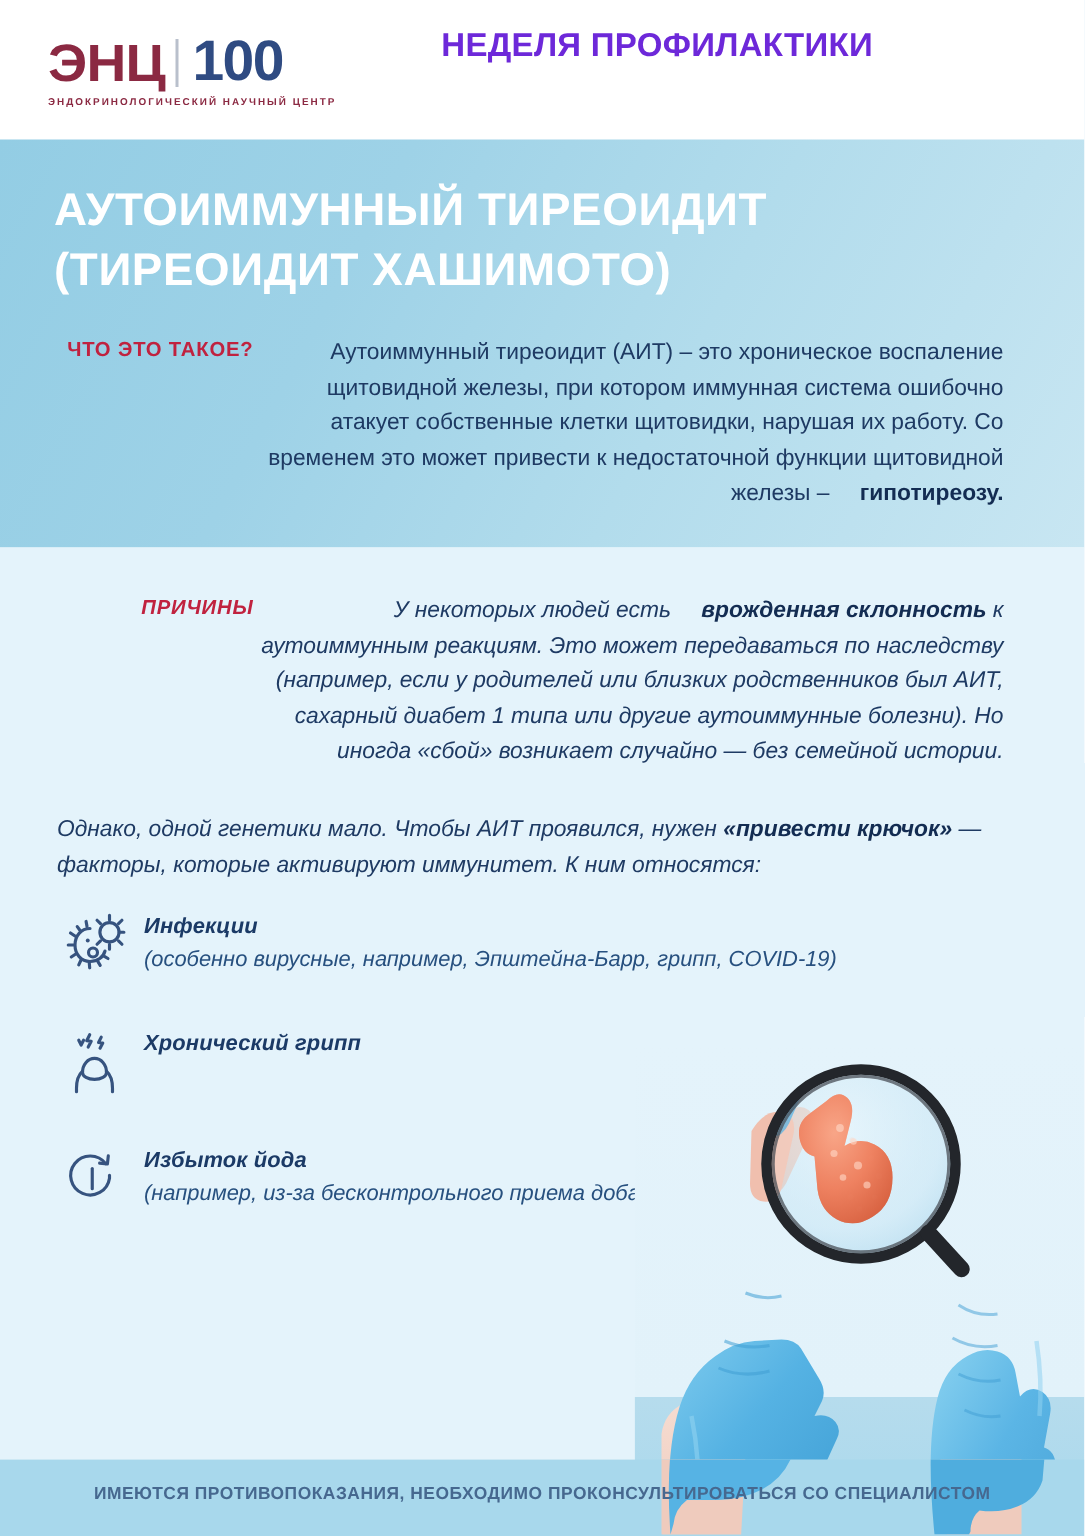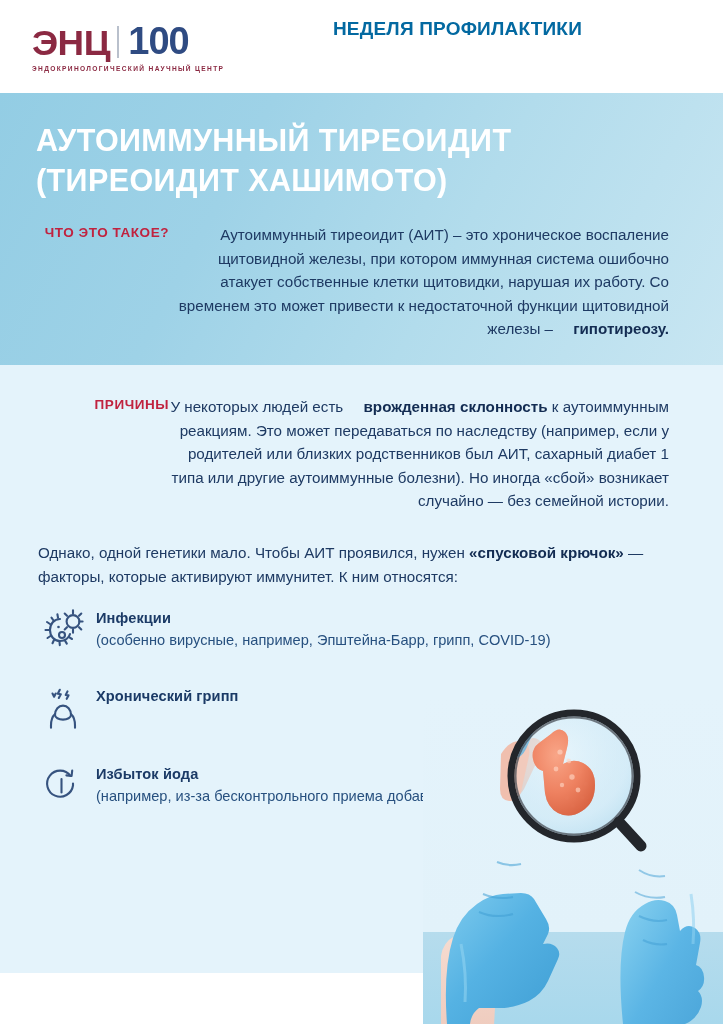--- a/index.html
+++ b/index.html
@@ -27,21 +27,21 @@
   .logo-100 {
     font-family:"Liberation Sans", sans-serif;
     font-weight:bold; font-size:38px; color:#2f4b82; line-height:1; letter-spacing:-1px;
   }
   .logo-sub {
     margin-top:5px; font-size:6.6px; font-weight:bold; letter-spacing:1.35px;
     color:#8b2942; white-space:nowrap;
   }
 
   .header-right { position:absolute; right:26px; top:17px; text-align:right; }
-  .hr-l1 { font-size:19px; font-weight:bold; color:#0369a1; letter-spacing:0.2px; line-height:1.22; }
+  .hr-l1 { font-size:22px; font-weight:bold; color:#6d28d9; letter-spacing:0.2px; line-height:1.22; }
   .hr-l2 { font-size:19.5px; font-weight:bold; color:#2f4b82; letter-spacing:0.2px; line-height:1.22; }
   .hr-date { font-size:14px; color:#8d96a5; margin-top:3px; letter-spacing:0.3px; }
 
   
   .title-band {
     position:absolute; left:0; top:93px; width:723px; height:272px;
     background:linear-gradient(118deg,#93cde4 0%, #9ed2e7 32%, #b2dcec 62%, #c8e6f2 100%);
   }
   .poster-title {
     position:absolute; left:36px; top:28px; width:640px;
@@ -49,20 +49,21 @@
     line-height:1.30; letter-spacing:0.4px;
   }
 
   
   .sec-what { position:absolute; left:0; top:130px; width:723px; }
 
   
   .pale-band {
     position:absolute; left:0; top:365px; width:723px; height:608px;
     background:#e4f3fb;
+    font-style:italic;
   }
 
   .sec-causes { position:absolute; left:0; top:30px; width:723px; }
 
   .sec { position:relative; display:flex;text-align:right; }
   .sec-label {
     width:169px; padding-left:38px; flex:none;
     font-size:13.5px; font-weight:bold; color:#c0223f;
     letter-spacing:0.55px; padding-top:2px;
   }
@@ -140,21 +141,21 @@
 
   <div class="pale-band">
 
     <div class="sec-causes">
       <div class="sec">
         <div class="sec-label">ПРИЧИНЫ</div>
         <div class="sec-body">У некоторых людей есть <b>врожденная склонность</b> к аутоиммунным реакциям. Это может передаваться по наследству (например, если у родителей или близких родственников был АИТ, сахарный диабет 1 типа или другие аутоиммунные болезни). Но иногда «сбой» возникает случайно — без семейной истории.</div>
       </div>
     </div>
 
-    <div class="para-wide">Однако, одной генетики мало. Чтобы АИТ проявился, нужен <b>«спусковой крючок»</b> — факторы, которые активируют иммунитет. К ним относятся:</div>
+    <div class="para-wide">Однако, одной генетики мало. Чтобы АИТ проявился, нужен <b>«привести крючок»</b> — факторы, которые активируют иммунитет. К ним относятся:</div>
 
     <div class="icon-list">
 
       <div class="icon-item">
         <div class="icon-box">
           <svg width="46" height="46" viewBox="0 0 46 46" fill="none" stroke="#36537f" stroke-width="2.1" stroke-linecap="round">
             <path d="M20 12c-6 0-10 5-10 11s4 11 10 11c5 0 9-3 10-7" fill="none"></path>
             <path d="M10 17l-3-2M9 23H5.5M10.5 29l-3 2M14 33l-1.5 3.2M19.5 34.8l0.3 3.4M25 33.6l1.8 3M29 30.2l3 1.8M13.5 13.5l-2-2.8M18 10.6l-0.6-3.3"></path>
             <circle cx="22" cy="28" r="3"></circle>
             <circle cx="18.5" cy="20" r="1.3" fill="#36537f" stroke="none"></circle>
@@ -292,14 +293,26 @@
       <path d="M196 128 l22 24" stroke="#23262b" stroke-width="11" stroke-linecap="round"></path>
 
       <path d="M208 330 l-6 -74 18 -22 30 10 q8 4 8 16 l0 70 z" fill="url(#gSkin)"></path>
 
       <path d="M200 330 q-6 -60 2 -92 q5 -20 20 -28 q10 -6 20 -3 q10 3 12 14 l3 16 q7 -8 15 -3 q7 5 5 15 l-4 22 q7 2 8 12 q1 9 -6 14 q6 6 3 16 q-4 12 -16 17 q-12 5 -26 3 q-6 5 -6 14 l-1 3 z" fill="url(#gGlove2)"></path>
       <path d="M216 176 q12 8 26 6 M212 198 q14 8 30 5 M216 222 q14 7 28 4 M220 246 q12 6 24 4" stroke="#3f9ed4" stroke-width="2" fill="none" opacity="0.5"></path>
       <path d="M268 200 q4 26 2 50" stroke="#8fd2f0" stroke-width="3" fill="none" opacity="0.55"></path>
     </svg>
   </div>
 
+  <div class="footer">
+    <div class="footer-photo">
+      <svg width="300" height="330" viewBox="0 0 300 330">
+        <rect x="0" y="0" width="300" height="330" fill="none"></rect>
+        <path d="M18 330 L18 262 q2 -14 14 -20 l20 -9 22 44 -4 73 z" fill="#efcbbd"></path>
+        <path d="M24 330 q-4 -54 6 -86 q7 -22 24 -34 l60 10 -10 60 q-6 13 -19 20 q-14 7 -30 7 l-20 0 q-8 6 -9 16 z" fill="#56b3e4"></path>
+        <path d="M208 330 l-6 -74 18 -22 30 10 q8 4 8 16 l0 70 z" fill="#efcbbd"></path>
+        <path d="M200 330 q-6 -60 2 -92 q5 -20 20 -28 l56 14 -6 70 q-4 12 -16 17 q-12 5 -26 3 q-6 5 -6 14 l-1 2 z" fill="#4fadde"></path>
+      </svg>
+    </div>
+    <div class="footer-text">ИМЕЮТСЯ ПРОТИВОПОКАЗАНИЯ, НЕОБХОДИМО ПРОКОНСУЛЬТИРОВАТЬСЯ СО СПЕЦИАЛИСТОМ</div>
+  </div>
 
 </div>
 
 </body></html>

